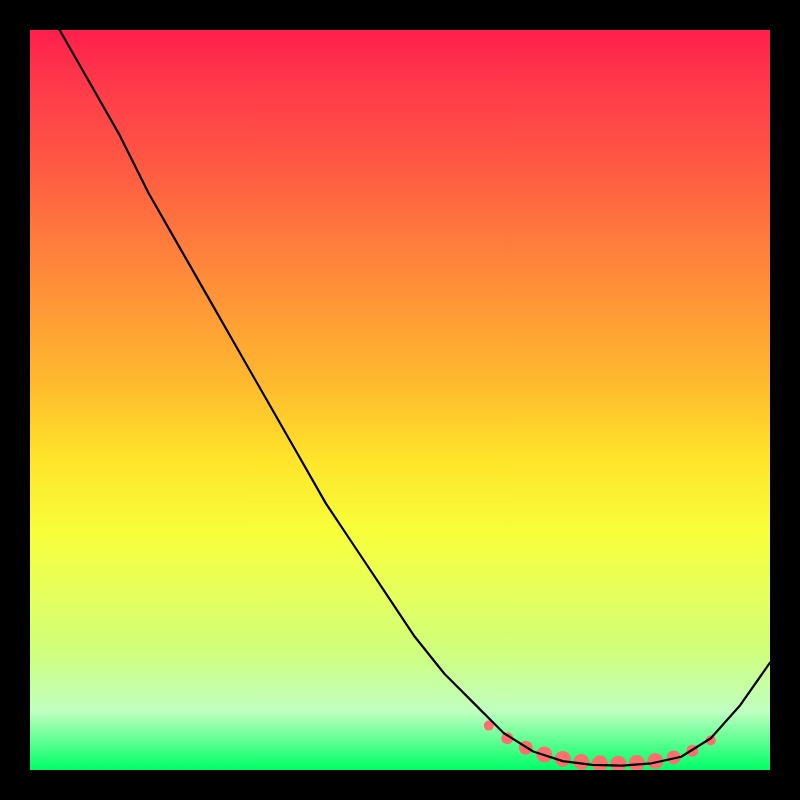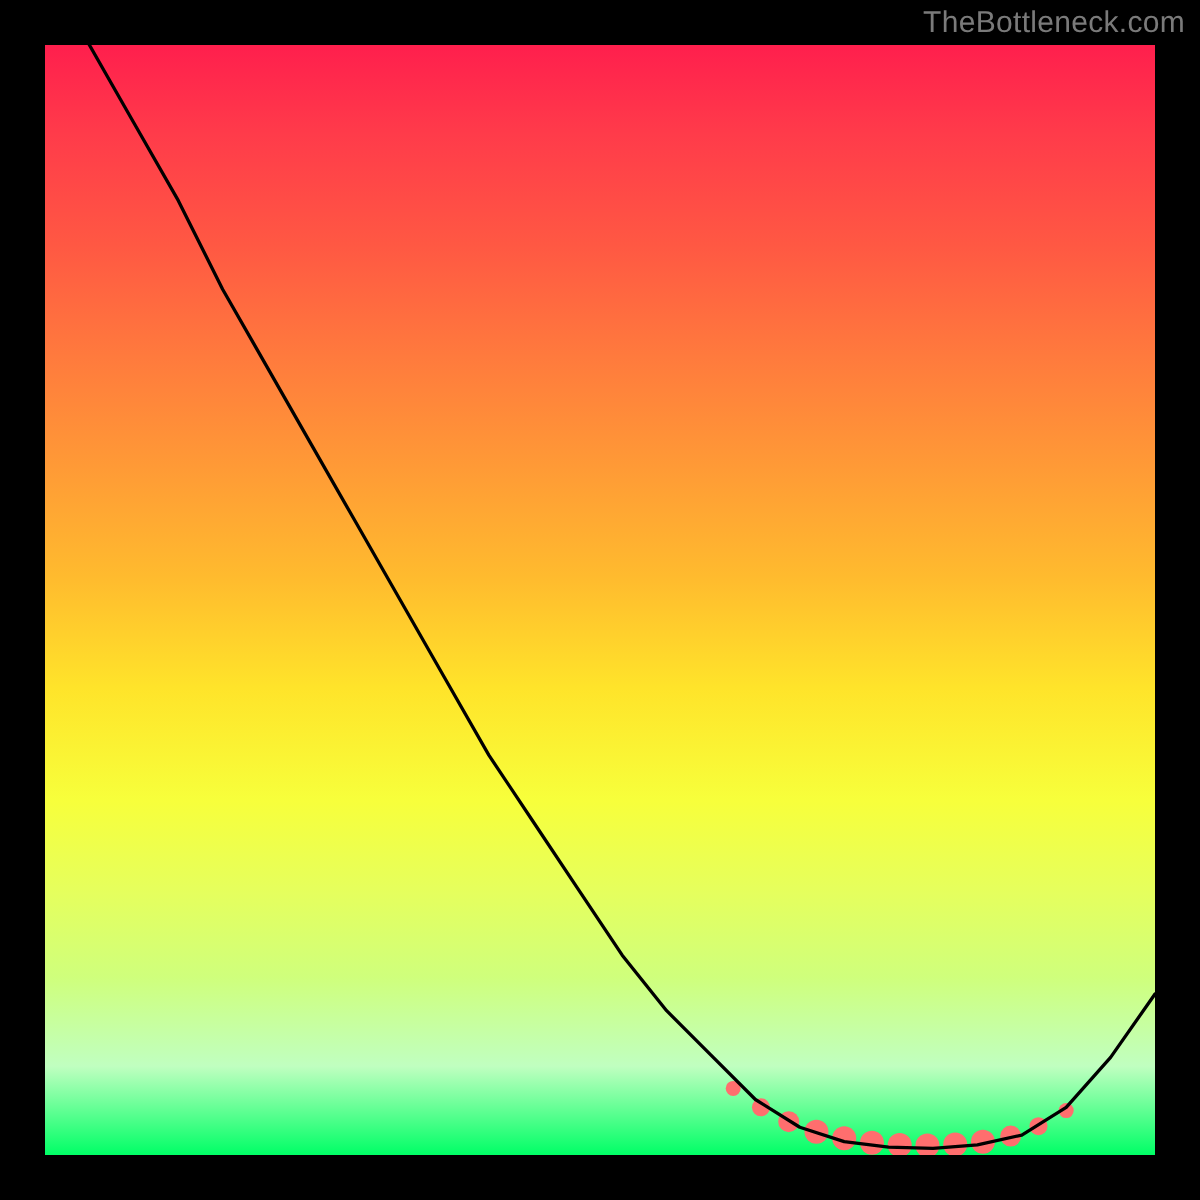--- a/index.html
+++ b/index.html
@@ -57,21 +57,20 @@
     font-weight: 500;
     letter-spacing: 0.2px;
     pointer-events: none;
   }
 </style>
 </head>
 <body>
 
 <div class="frame">
 
-  <div class="watermark">TheBottleneck.com</div>
 
   <div class="plot-area">
     <svg class="plot-svg" viewBox="0 0 740 740" preserveAspectRatio="none">
       <g id="marker-group">
           <circle cx="458.8" cy="695.6" r="5.0" fill="#ff6e6e"></circle>
           <circle cx="477.3" cy="708.2" r="6.0" fill="#ff6e6e"></circle>
           <circle cx="495.8" cy="717.8" r="7.0" fill="#ff6e6e"></circle>
           <circle cx="514.3" cy="724.5" r="8.0" fill="#ff6e6e"></circle>
           <circle cx="532.8" cy="728.9" r="8.0" fill="#ff6e6e"></circle>
           <circle cx="551.3" cy="731.9" r="8.0" fill="#ff6e6e"></circle>

